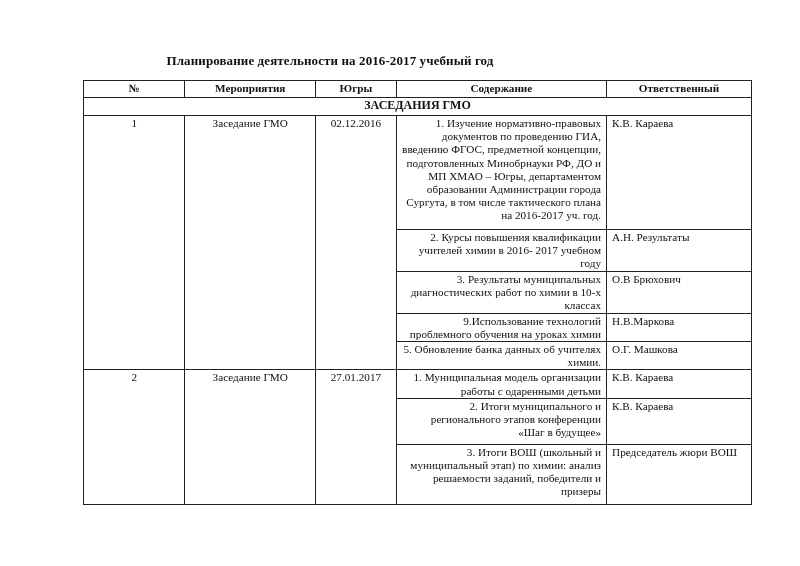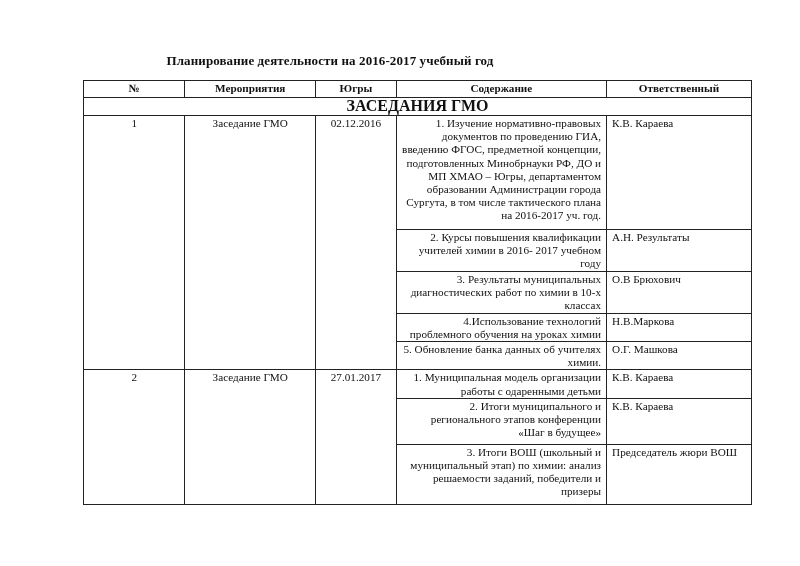--- a/index.html
+++ b/index.html
@@ -18,21 +18,21 @@
   table.plan td, table.plan th {
     border: 1px solid #222; vertical-align: top; padding: 1px 5px 0 5px;
   }
   table.plan th { font-weight: bold; text-align: center; height: 15px; padding-top: 1px; }
   .c-num { width: 93px; text-align: center; }
   .c-event { width: 120px; text-align: center; }
   .c-date { width: 74px; text-align: center; }
   .c-content { width: 193px; text-align: left; }
   .c-resp { width: 133px; text-align: center; }
   td.section {
-    font-weight: bold; text-align: center; font-size: 16px; height: 16px; padding-top: 1px;
+    font-weight: bold; text-align: center; font-size: 12px; height: 16px; padding-top: 1px;
   }
   td.content { text-align: right; }
   td.resp { }
   td.num, td.event, td.date { text-align: center; }
   .h-r1s1 { height: 112px; }
   .h-r1s2 { height: 38px; }
   .h-r1s3 { height: 40px; margin-left: 16px; }
   .h-r1s4 { height: 26px; }
   .h-r1s5 { height: 26px; }
   .h-r2s1 { height: 25px; }
@@ -75,21 +75,21 @@
     </tr>
     <tr>
       <td class="content h-r1s2">2. Курсы повышения квалификации учителей химии в 2016- 2017 учебном году</td>
       <td class="resp">А.Н. Результаты</td>
     </tr>
     <tr>
       <td class="content h-r1s3">3. Результаты муниципальных диагностических работ по химии в 10-х классах</td>
       <td class="resp">О.В Брюхович</td>
     </tr>
     <tr>
-      <td class="content h-r1s4">4.Использование технологий проблемного обучения на уроках химии</td>
+      <td class="content h-r1s4">9.Использование технологий проблемного обучения на уроках химии</td>
       <td class="resp">Н.В.Маркова</td>
     </tr>
     <tr>
       <td class="content h-r1s5">5. Обновление банка данных об учителях химии.</td>
       <td class="resp">О.Г. Машкова</td>
     </tr>
 
     <tr>
       <td rowspan="3" class="num">2</td>
       <td rowspan="3" class="event">Заседание ГМО</td>

